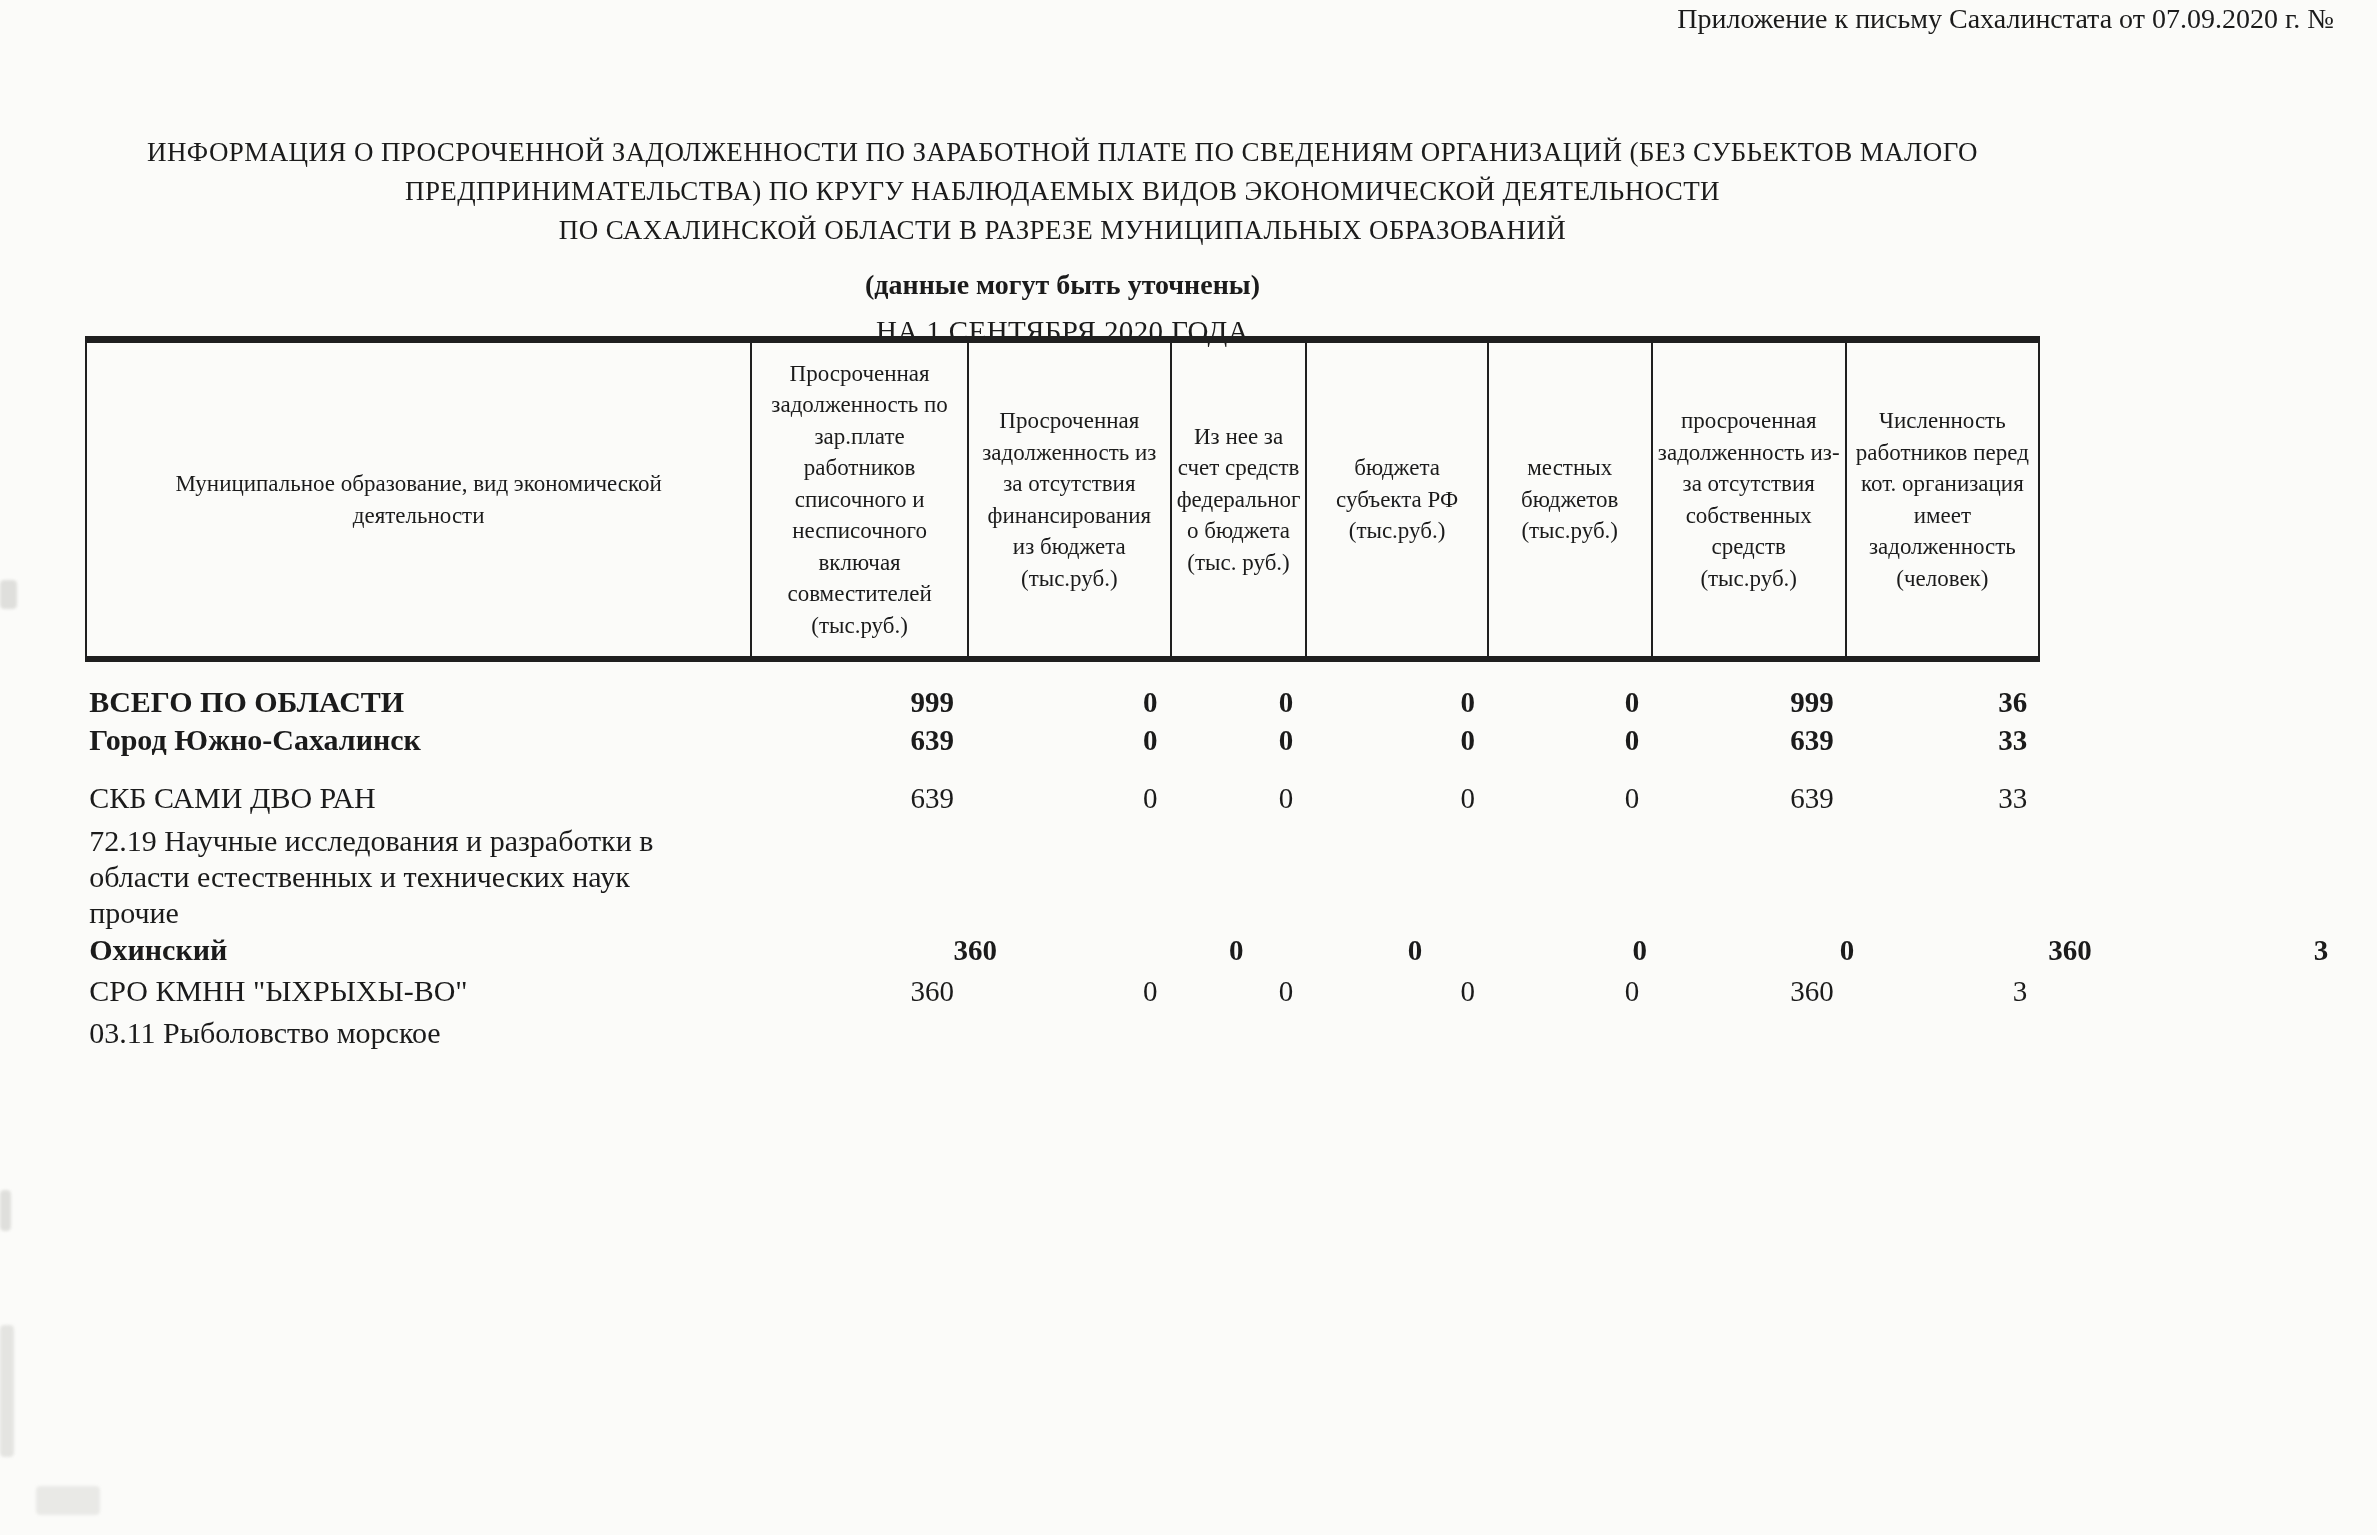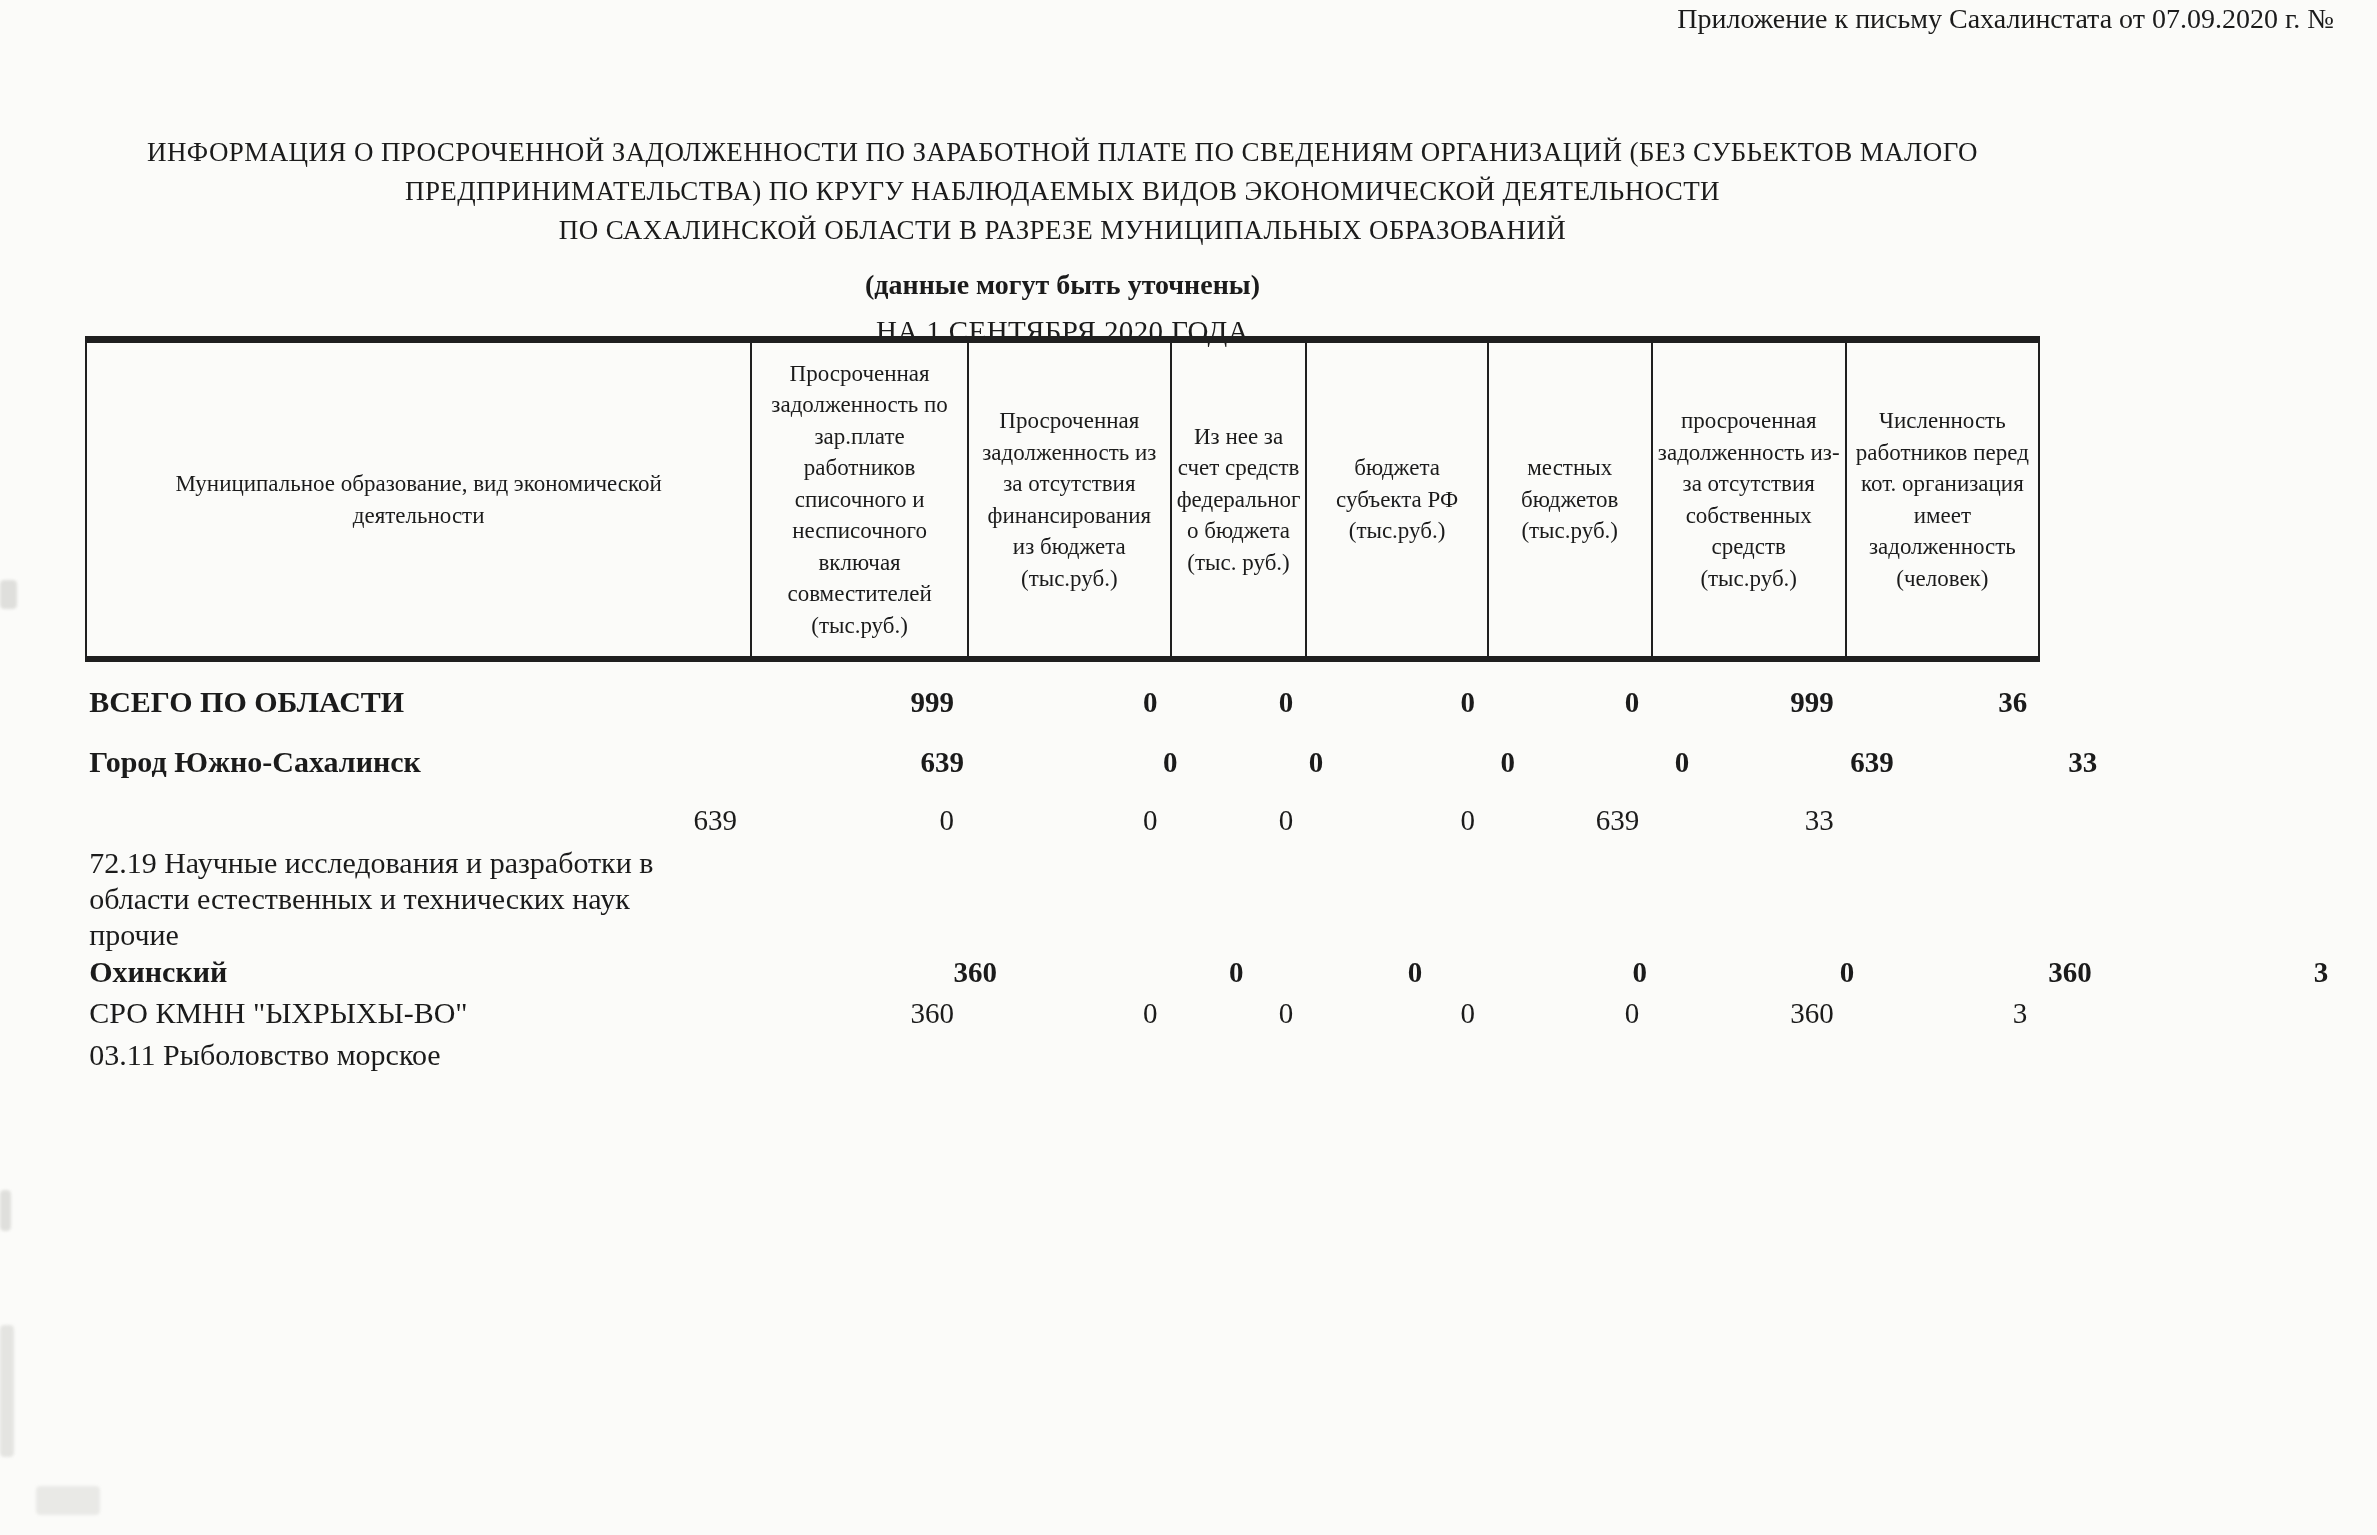--- a/index.html
+++ b/index.html
@@ -61,21 +61,21 @@
   .trow .num{
     text-align:right;padding-right:12.6px;
     font-variant-numeric:lining-nums;
   }
   .trow.bold .cell{font-weight:700;}
   .label-only{grid-column:1 / -1;}
   .w-limit{max-width:630px;}
 
   .m1{margin-top:21px;}
   .m2{margin-top:17px;}
-  .m3{margin-top:22px;gap:10px;}
+  .m3{}
   .m4{margin-top:19.6px;}
   .m5{margin-top:6.3px;}
   .m5 .label{line-height:36px;}
   .m6{gap:43px;}
   .m7{margin-top:2.8px;}
   .m8{margin-top:4.2px;}
 
   .artifact{position:absolute;background:#c9c9c5;opacity:.55;filter:blur(1.4px);border-radius:4.2px;}
   .a1{left:0;top:580px;width:17px;height:29px;}
   .a2{left:0;top:1190px;width:11.2px;height:41px;}
@@ -157,20 +157,21 @@
     <div class="cell num">639</div>
     <div class="cell num">0</div>
     <div class="cell num">0</div>
     <div class="cell num">0</div>
     <div class="cell num">0</div>
     <div class="cell num">639</div>
     <div class="cell num">33</div>
   </div>
 
   <div class="trow grid8 m4">
+    <div class="cell label">СКБ САМИ ДВО РАН</div>
     <div class="cell num">639</div>
     <div class="cell num">0</div>
     <div class="cell num">0</div>
     <div class="cell num">0</div>
     <div class="cell num">0</div>
     <div class="cell num">639</div>
     <div class="cell num">33</div>
   </div>
 
   <div class="trow grid8 m5">

